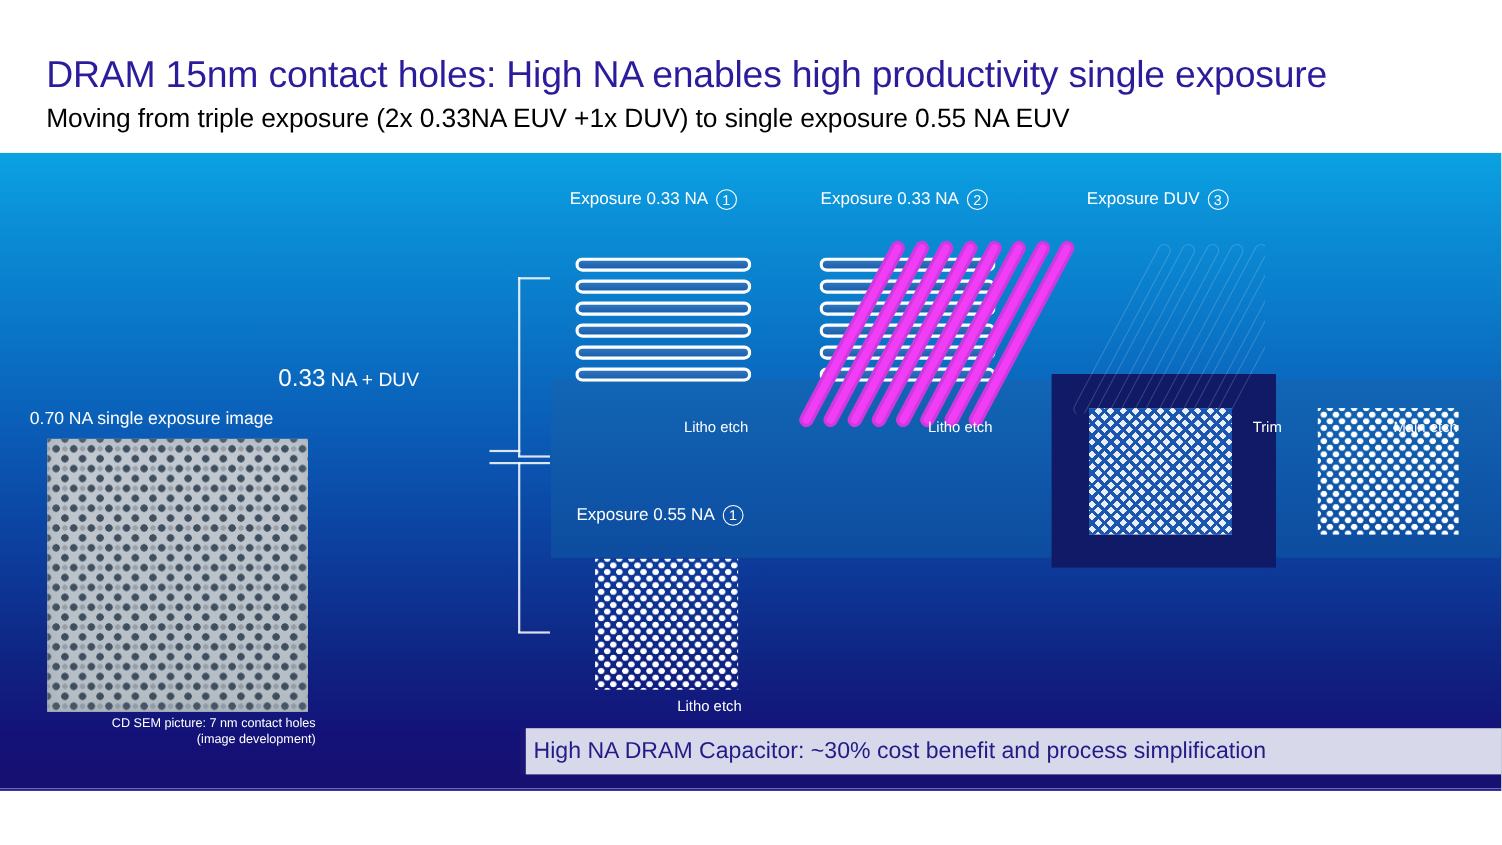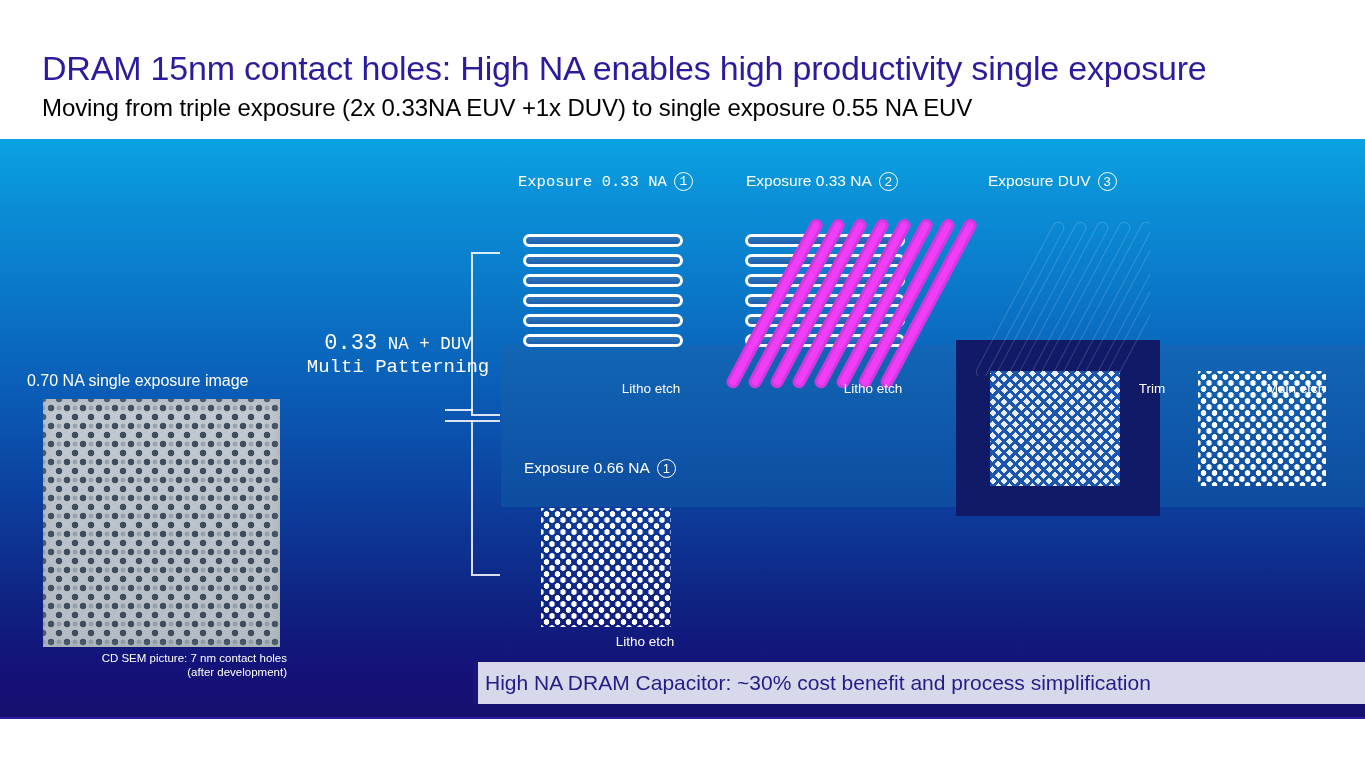--- a/index.html
+++ b/index.html
@@ -60,23 +60,22 @@
     border:1px solid #ffffff; border-radius:50%;
     text-align:center; font-size:13px; color:#ffffff;
     vertical-align:middle; margin-left:7px;
   }
   .step-label {
     position:absolute; font-size:13.5px; color:#ffffff; white-space:nowrap;
     text-align:center;
   }
 
   .na-block {
-    position:absolute; color:#ffffff; text-align:center; line-height:1.12;
+    position:absolute; color:#ffffff; line-height:1.12;
     white-space:nowrap;
-    font-family:Liberation Mono, monospace;
   }
   .na-big { font-size:22px; }
   .na-small { font-size:17.5px; }
   .na-line2 { font-size:19px; }
 
   
   #sem-caption {
     position:absolute; left:27px; top:233px;
     font-size:16px; color:#ffffff; white-space:nowrap;
   }
@@ -180,46 +179,45 @@
 
 <div id="stage">
 
   <div id="toprow-panel"></div>
   <div id="trim-panel"></div>
 
   <div id="sem-caption">0.70 NA single exposure  image</div>
   <div id="sem-img"></div>
   <div id="sem-sub">
     <div>CD SEM picture: 7 nm contact holes</div>
-    <div>(after development)</div>
+    <div>(image development)</div>
   </div>
 
   <div class="na-block" style="left:253px; top:193px; width:290px;">
     <div>
       <span class="na-big">0.33</span><span class="na-small"> NA + DUV</span>
     </div>
-    <div class="na-line2">Multi Patterning</div>
   </div>
 
   <div>
     <div class="brk-v" style="left:471px; top:113px; height:163px;"></div>
     <div class="brk-h" style="left:471px; top:113px; width:29px;"></div>
     <div class="brk-h" style="left:471px; top:275px; width:29px;"></div>
   </div>
   <div>
     <div class="brk-v" style="left:471px; top:281px; height:155px;"></div>
     <div class="brk-h" style="left:471px; top:281px; width:29px;"></div>
     <div class="brk-h" style="left:471px; top:435px; width:29px;"></div>
   </div>
   <div>
     <div class="stub" style="left:445px; top:270px; width:28px;"></div>
     <div class="stub" style="left:445px; top:281px; width:28px;"></div>
   </div>
 
-  <div class="exp-label" style="left:518px; top:33px;font-family:Liberation Mono, monospace;">
+  <div class="exp-label" style="left:518px; top:33px;">
     <span>Exposure 0.33 NA</span><span class="circ-num">1</span>
   </div>
   <div class="tile lines-tile" style="left:523px; top:95px; width:160px; height:113px;">
     <div class="capsule" style="top:0px;"></div>
     <div class="capsule" style="top:20px;"></div>
     <div class="capsule" style="top:40px;"></div>
     <div class="capsule" style="top:60px;"></div>
     <div class="capsule" style="top:80px;"></div>
     <div class="capsule" style="top:100px;"></div>
   </div>
@@ -260,21 +258,21 @@
     <div class="ghost" style="left:114px; top:170px; width:175px; transform:rotate(-62deg);"></div>
     <div class="ghost" style="left:136px; top:170px; width:175px; transform:rotate(-62deg);"></div>
   </div>
   <div id="trim-hatch"></div>
   <div class="step-label" style="left:1072px; top:242px; width:160px;">Trim</div>
 
   <div class="dots tile" style="left:1198px; top:232px; width:128px; height:115px;"></div>
   <div class="step-label" style="left:1216px; top:242px; width:160px;">Main etch</div>
 
   <div class="exp-label" style="left:524px; top:320px;">
-    <span>Exposure 0.66 NA</span><span class="circ-num">1</span>
+    <span>Exposure 0.55 NA</span><span class="circ-num">1</span>
   </div>
   <div class="dots tile" style="left:541px; top:369px; width:130px; height:119px;"></div>
   <div class="step-label" style="left:565px; top:495px; width:160px;">Litho etch</div>
 
 </div>
 
 <div id="banner-accent"></div>
 <div id="banner">
   <span id="banner-text">High NA DRAM Capacitor: ~30% cost benefit and process simplification</span>
 </div>

